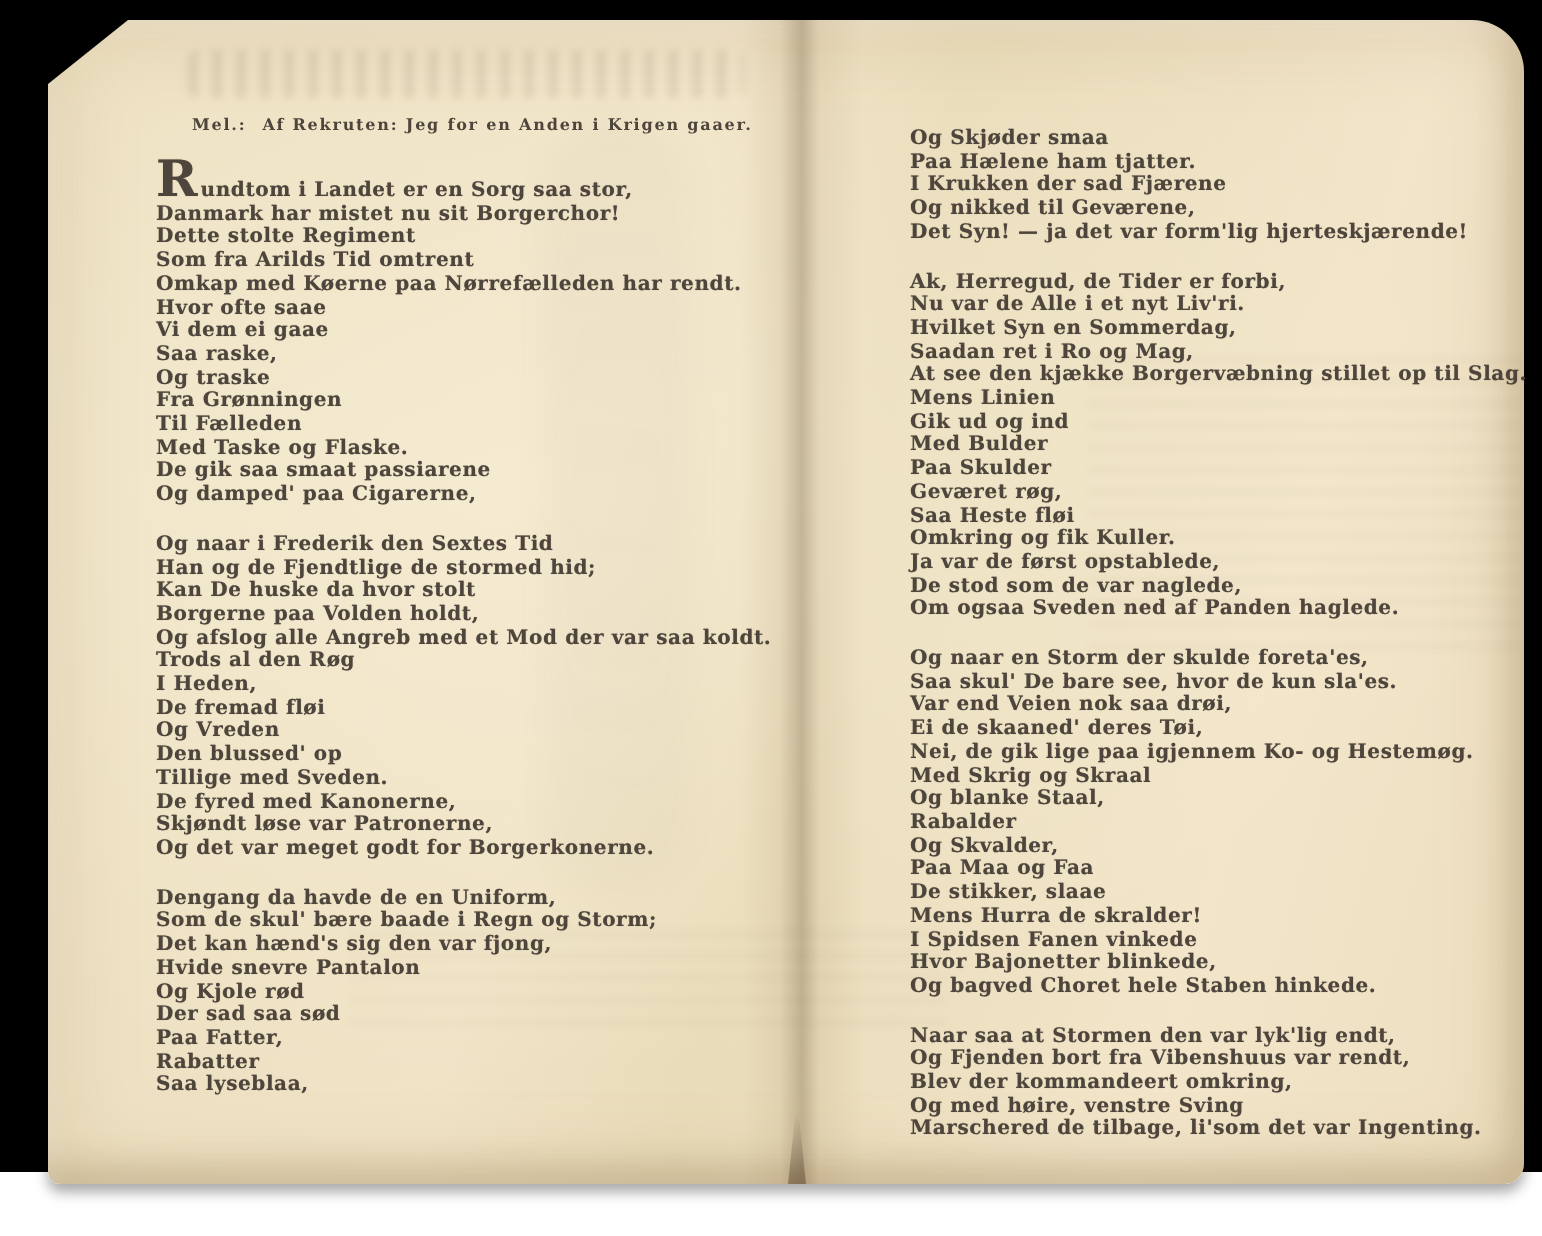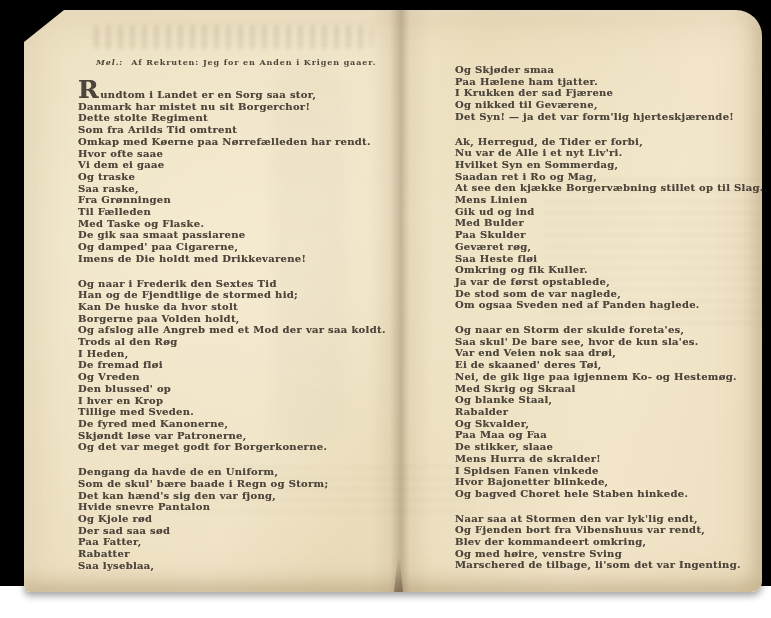--- a/index.html
+++ b/index.html
@@ -53,21 +53,21 @@
     background:repeating-linear-gradient(180deg,rgba(100,88,62,.5) 0 4px,rgba(100,88,62,0) 4px 11px);
   }
   .ghost-text-left-low{
     left:150px;top:455px;width:300px;height:55px;opacity:.07;filter:blur(2px);
     background:repeating-linear-gradient(180deg,rgba(100,88,62,.5) 0 4px,rgba(100,88,62,0) 4px 11px);
   }
   .melody{
     position:absolute;left:72px;top:47px;
     font-size:8px;font-weight:bold;color:#4e463c;letter-spacing:.9px;white-space:nowrap;
   }
-  .mel-label{margin-right:8px;font-style:italic;}
+  .mel-label{margin-right:8px;}
   .page-col{position:absolute;color:#4e463c;}
   .page-left{left:54px;top:74px;width:334px;}
   .page-right{left:431px;top:54px;width:324px;}
   .stanza{margin:0 0 13px 0;}
   .line{
     font-size:10px;font-weight:bold;line-height:11.7px;letter-spacing:.3px;white-space:nowrap;
     text-shadow:0 0 .4px rgba(78,70,60,.55);
   }
   .page-left .stanza:first-child .line:first-child::first-letter{
     font-size:25px;line-height:11.7px;letter-spacing:1.5px;
@@ -95,41 +95,39 @@
 
     <div class="page-col page-left">
         <div class="stanza">
           <div class="line">Rundtom i Landet er en Sorg saa stor,</div>
           <div class="line">Danmark har mistet nu sit Borgerchor!</div>
           <div class="line">Dette stolte Regiment</div>
           <div class="line">Som fra Arilds Tid omtrent</div>
           <div class="line">Omkap med Køerne paa Nørrefælleden har rendt.</div>
           <div class="line">Hvor ofte saae</div>
           <div class="line">Vi dem ei gaae</div>
+          <div class="line">Saa raske,</div>
           <div class="line">Og traske</div>
-          <div class="line">Saa raske,</div>
           <div class="line">Fra Grønningen</div>
           <div class="line">Til Fælleden</div>
           <div class="line">Med Taske og Flaske.</div>
           <div class="line">De gik saa smaat passiarene</div>
           <div class="line">Og damped' paa Cigarerne,</div>
-          <div class="line">Imens de Die holdt med Drikkevarene!</div>
         </div>
         <div class="stanza">
           <div class="line">Og naar i Frederik den Sextes Tid</div>
           <div class="line">Han og de Fjendtlige de stormed hid;</div>
           <div class="line">Kan De huske da hvor stolt</div>
           <div class="line">Borgerne paa Volden holdt,</div>
           <div class="line">Og afslog alle Angreb med et Mod der var saa koldt.</div>
           <div class="line">Trods al den Røg</div>
           <div class="line">I Heden,</div>
           <div class="line">De fremad fløi</div>
           <div class="line">Og Vreden</div>
           <div class="line">Den blussed' op</div>
-          <div class="line">I hver en Krop</div>
           <div class="line">Tillige med Sveden.</div>
           <div class="line">De fyred med Kanonerne,</div>
           <div class="line">Skjøndt løse var Patronerne,</div>
           <div class="line">Og det var meget godt for Borgerkonerne.</div>
         </div>
         <div class="stanza">
           <div class="line">Dengang da havde de en Uniform,</div>
           <div class="line">Som de skul' bære baade i Regn og Storm;</div>
           <div class="line">Det kan hænd's sig den var fjong,</div>
           <div class="line">Hvide snevre Pantalon</div>

